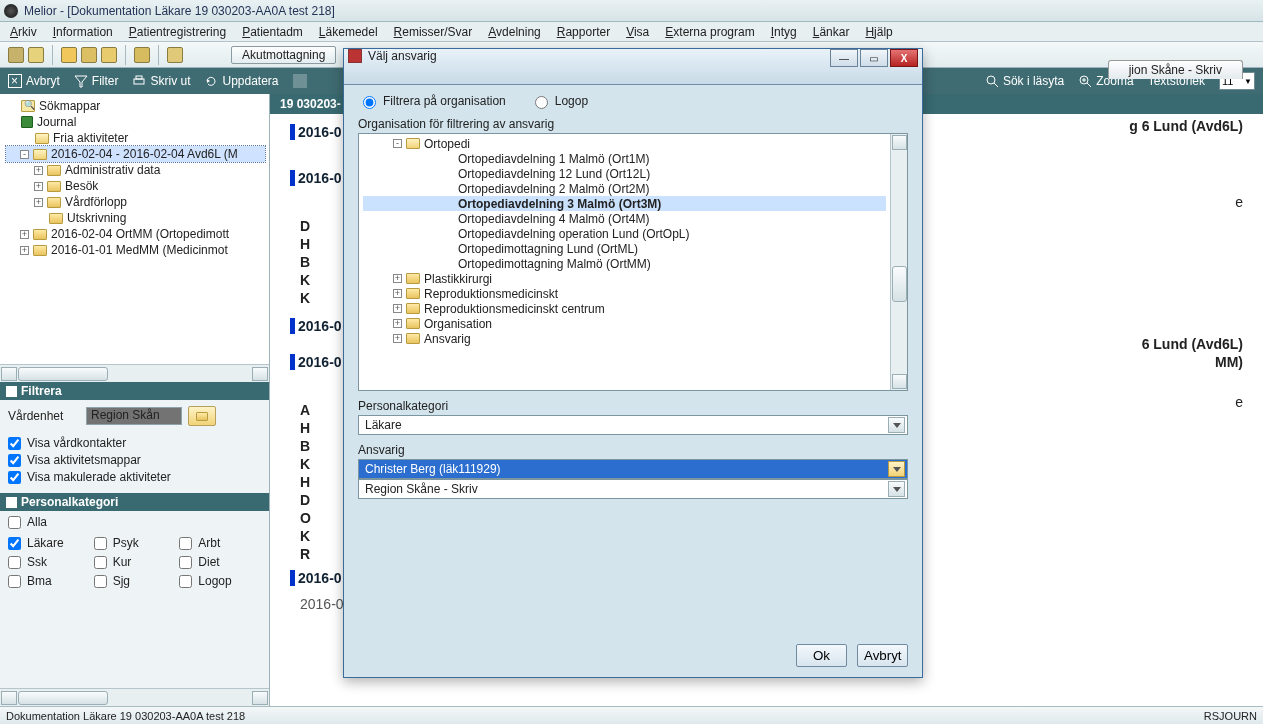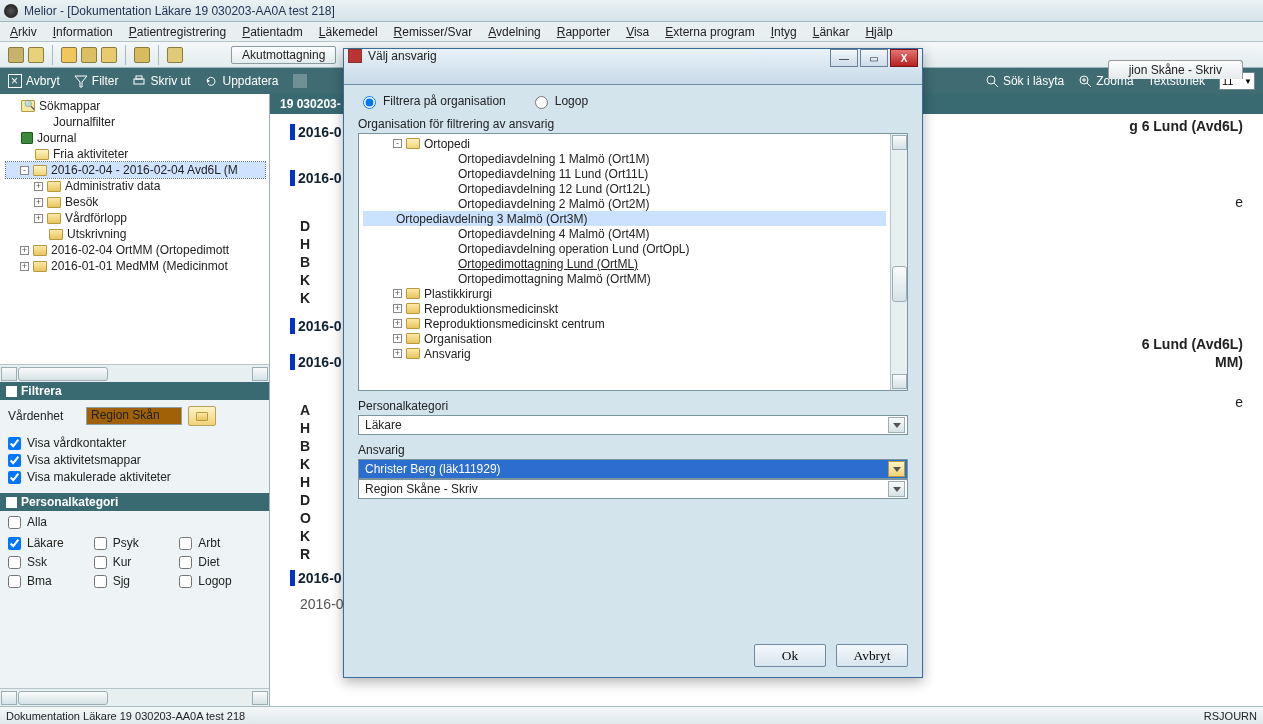--- a/index.html
+++ b/index.html
@@ -38,21 +38,21 @@
   .sel { background:#cfe2ff; outline:1px dotted #5577aa; }
   .hscroll { height:18px; background:#e7eff1; border-top:1px solid #b5c5cb; position:relative;}
   .hscroll .thumb { position:absolute; left:18px; top:2px; height:14px; width:90px; background:linear-gradient(#f9fbfc,#d6e2e6); border:1px solid #9caeb5; border-radius:3px;}
   .hscroll .arrow { position:absolute; top:2px; width:16px; height:14px; background:linear-gradient(#f9fbfc,#d6e2e6); border:1px solid #9caeb5;}
   .hscroll .arrow.l{left:1px;} .hscroll .arrow.r{right:1px;}
   
   .section-head { background:#396a71; color:#fff; padding:2px 6px; font-weight:bold; display:flex; align-items:center; gap:4px;}
   .section-head .chk-icon{ width:11px;height:11px;border:1px solid #fff; display:inline-block; background:#fff; position:relative;}
   .filter-body { padding:6px 8px 6px 8px; }
   .frow { display:flex; align-items:center; margin-bottom:4px; gap:6px;}
-  .text-input { border:1px solid #8ea2a9; height:18px; padding:0 4px; background:#a16207;}
+  .text-input { border:1px solid #8ea2a9; height:18px; padding:0 4px; background:#737373;}
   .small-btn { width:28px; height:20px; border:1px solid #b7a05a; background:linear-gradient(#fff3c7,#f1d377); border-radius:2px; display:flex; align-items:center; justify-content:center;}
   .dd { border:1px solid #8ea2a9; height:18px; background:#fff; display:flex; align-items:center; justify-content:space-between; padding:0 2px 0 4px; }
   .dd .tri { width:0;height:0;border-left:4px solid transparent;border-right:4px solid transparent;border-top:5px solid #555; }
   .chk { display:flex; align-items:center; gap:6px; margin-bottom:3px;}
   .chk input { margin:0; }
   .pk-grid { display:grid; grid-template-columns: repeat(3,1fr); gap:2px 4px; padding:4px 8px 0 8px;}
   
   .doc-pane { padding:10px 18px 10px 30px; font-size:14px;}
   .bold-row { font-weight:bold; font-size:14px; margin:2px 0; }
   .blue-head { font-weight:bold; color:#123; }
@@ -75,21 +75,21 @@
   .vscroll .arrow.t{top:1px;} .vscroll .arrow.b{bottom:1px;}
   .vscroll .thumb{position:absolute;left:1px;top:132px;width:15px;height:36px;background:linear-gradient(#f9fbfc,#d6e2e6);border:1px solid #9caeb5;border-radius:3px;}
   .dlg-tree-row{display:flex;align-items:center;gap:4px;white-space:nowrap;padding:0.5px 0;}
   .dlg-sel { background:#cbe2ff; }
   .field-label{margin-top:8px;margin-bottom:2px;}
   .dlg-dd{border:1px solid #7c96a0;height:20px;background:#fff;display:flex;align-items:center;justify-content:space-between;padding:0 2px 0 6px;width:100%;}
   .dlg-dd .btn{width:17px;height:16px;border:1px solid #9caeb5;background:linear-gradient(#f9fbfc,#d6e2e6);display:flex;align-items:center;justify-content:center;}
   .dlg-dd .tri{width:0;height:0;border-left:4px solid transparent;border-right:4px solid transparent;border-top:5px solid #555;}
   .dlg-dd.sel-blue{background:#2b6ecf;color:#fff;}
   .dlg-buttons{margin-top:auto;display:flex;gap:10px;justify-content:flex-end;padding-top:12px;}
-  .dlg-btn{width:72px;height:23px;border:1px solid #6f8aa1;background:linear-gradient(#f3f8fc,#d8e5ee);border-radius:2px;font-family:Liberation Serif, serif;}
+  .dlg-btn{width:51px;height:23px;border:1px solid #6f8aa1;background:linear-gradient(#f3f8fc,#d8e5ee);border-radius:2px;}
   
   .statusbar{position:absolute;left:0;bottom:0;height:18px;width:1263px;background:linear-gradient(#f3f7f8,#dfe9ec);border-top:1px solid #a9bbc2;display:flex;align-items:center;padding:0 6px;font-size:11px;}
   .statusbar .right{margin-left:auto;}
   
   .rp-wrapper{position:relative;height:100%;}
 </style>
 </head>
 <body>
 
 <div class="titlebar">
@@ -198,25 +198,20 @@
 <div class="main">
   <div class="leftpanel">
     <div class="tree" id="left-tree">
         <div class="tree-row indent0">
           <span style="width:11px;display:inline-block"></span>
           <span style="width:14px;height:12px;背景:#f0e6b0;border:1px solid #b89b3e;background:#f6e9a8;border-radius:1px;position:relative">
             <span style="position:absolute;left:2px;top:-1px;font-size:9px">🔍</span>
           </span>
           <span>Sökmappar</span>
         </div>
-        <div class="tree-row indent1">
-          <span style="width:11px;display:inline-block"></span>
-          <span style="width:14px;display:inline-block"></span>
-          <span>Journalfilter</span>
-        </div>
         <div class="tree-row indent0">
           <span style="width:11px;display:inline-block"></span>
           <span style="width:12px;height:12px;background:#3a8a3a;border:1px solid #1e5d1e;border-radius:1px"></span>
           <span>Journal</span>
         </div>
         <div class="tree-row indent1">
           <span style="width:11px;display:inline-block"></span>
           <span class="fold fold-open"></span>
           <span>Fria aktiviteter</span>
         </div>
@@ -421,48 +416,43 @@
             <span>Ortopedi</span>
           </div>
           <div class="dlg-tree-row" style="padding-left: 62px;">
             <span style="width:11px;display:inline-block"></span>
             <span style="width:14px;display:inline-block"></span>
             <span>Ortopediavdelning 1 Malmö (Ort1M)</span>
           </div>
           <div class="dlg-tree-row" style="padding-left: 62px;">
             <span style="width:11px;display:inline-block"></span>
             <span style="width:14px;display:inline-block"></span>
-            <span>Ortopediavdelning 11 Lund (Ort11L)</span>
-          </div>
-          <div class="dlg-tree-row" style="padding-left: 62px;">
-            <span style="width:11px;display:inline-block"></span>
-            <span style="width:14px;display:inline-block"></span>
             <span>Ortopediavdelning 12 Lund (Ort12L)</span>
           </div>
           <div class="dlg-tree-row" style="padding-left: 62px;">
             <span style="width:11px;display:inline-block"></span>
             <span style="width:14px;display:inline-block"></span>
             <span>Ortopediavdelning 2 Malmö (Ort2M)</span>
           </div>
-          <div class="dlg-tree-row dlg-sel" style="">
+          <div class="dlg-tree-row dlg-sel" style="padding-left: 62px; font-weight: bold;">
             <span style="width:11px;display:inline-block"></span>
             <span style="width:14px;display:inline-block"></span>
             <span>Ortopediavdelning 3 Malmö (Ort3M)</span>
           </div>
           <div class="dlg-tree-row" style="padding-left: 62px;">
             <span style="width:11px;display:inline-block"></span>
             <span style="width:14px;display:inline-block"></span>
             <span>Ortopediavdelning 4 Malmö (Ort4M)</span>
           </div>
           <div class="dlg-tree-row" style="padding-left: 62px;">
             <span style="width:11px;display:inline-block"></span>
             <span style="width:14px;display:inline-block"></span>
             <span>Ortopediavdelning operation Lund (OrtOpL)</span>
           </div>
-          <div class="dlg-tree-row" style="padding-left: 62px; text-decoration: underline;">
+          <div class="dlg-tree-row" style="padding-left: 62px;">
             <span style="width:11px;display:inline-block"></span>
             <span style="width:14px;display:inline-block"></span>
             <span>Ortopedimottagning Lund (OrtML)</span>
           </div>
           <div class="dlg-tree-row" style="padding-left: 62px;">
             <span style="width:11px;display:inline-block"></span>
             <span style="width:14px;display:inline-block"></span>
             <span>Ortopedimottagning Malmö (OrtMM)</span>
           </div>
           <div class="dlg-tree-row" style="padding-left: 30px;">

